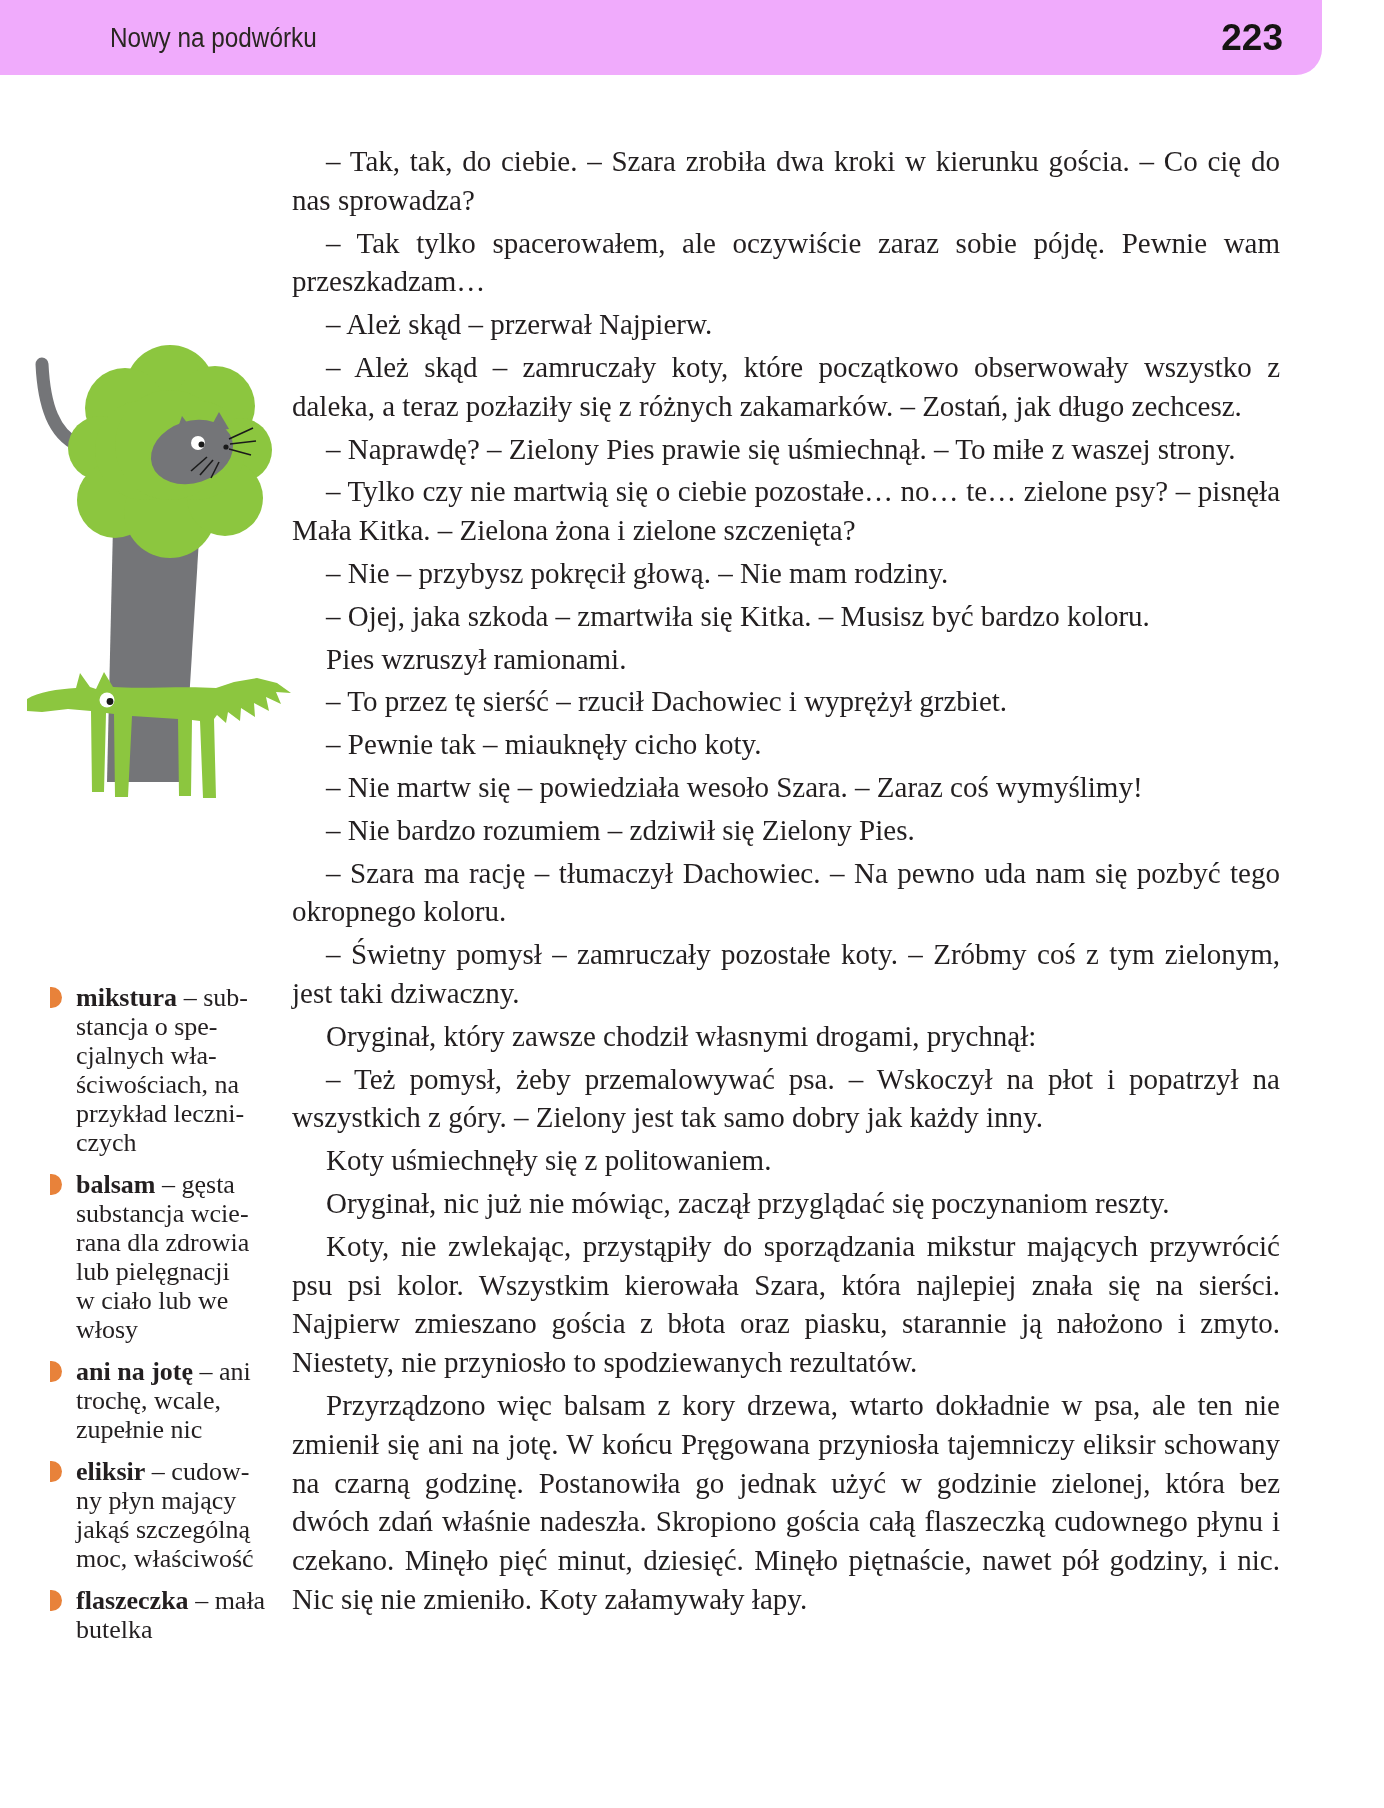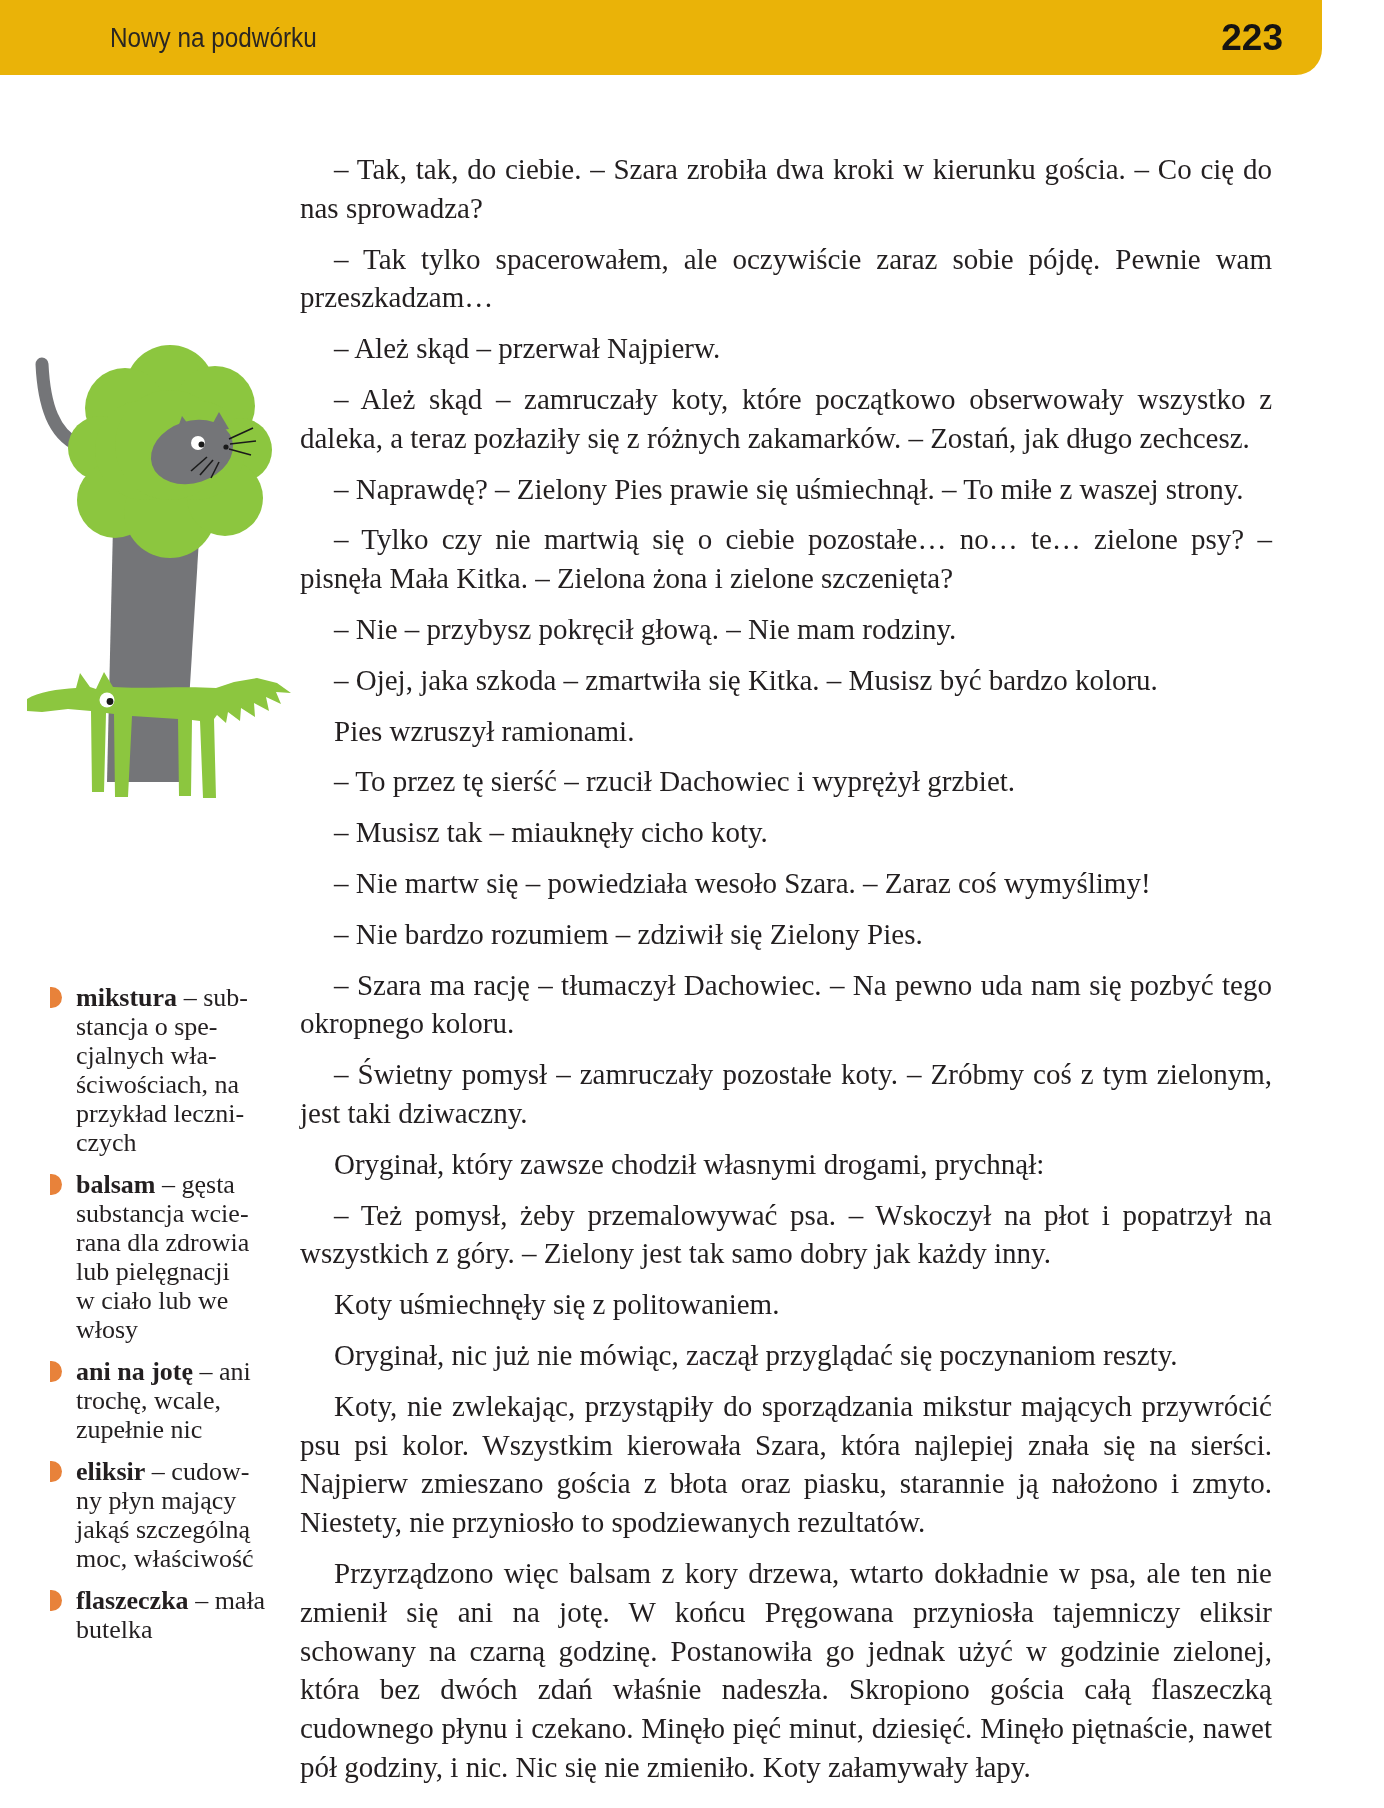--- a/index.html
+++ b/index.html
@@ -8,21 +8,21 @@
     width:1384px;height:1808px;
     background:#ffffff;
     font-family:"Liberation Serif", serif;
     color:#231f20;
     overflow:hidden;
   }
   
   .topbar{
     position:absolute;left:0;top:0;
     width:1322px;height:75px;
-    background:#eab308;
+    background:#f0abfc;
     border-radius:0 0 26px 0;
   }
   .topbar .title{
     position:absolute;left:110px;top:50%;
     transform:translateY(-50%) scaleX(0.9);
     transform-origin:left center;
     font-family:"Liberation Sans", sans-serif;
     font-size:27px;font-weight:400;
     color:#2a2622;white-space:nowrap;
   }
@@ -32,21 +32,21 @@
     font-family:"Liberation Sans", sans-serif;
     font-size:37px;font-weight:700;
     color:#161412;
   }
   
   .story{
     position:absolute;left:288px;top:138px;width:996px;
     font-size:29px;line-height:38.8px;
     text-align:justify;
   }
-  .story p{margin:12px;text-indent:34px;}
+  .story p{margin:4px;text-indent:34px;}
   
   .glossary{
     position:absolute;left:50px;top:975px;width:242px;
   }
   .gitem{
     position:relative;
     padding-left:26px;
     margin:8px 0 13px 0;
     font-size:26px;line-height:29px;
   }
@@ -138,21 +138,21 @@
   <p>– Tak, tak, do ciebie. – Szara zrobiła dwa kroki w kierunku gościa. – Co cię do nas sprowadza?</p>
   <p>– Tak tylko spacerowałem, ale oczywiście zaraz sobie pójdę. Pewnie wam przeszkadzam…</p>
   <p>– Ależ skąd – przerwał Najpierw.</p>
   <p>– Ależ skąd – zamruczały koty, które początkowo obserwowały wszystko z daleka, a teraz pozłaziły się z różnych zakamarków. – Zostań, jak długo zechcesz.</p>
   <p>– Naprawdę? – Zielony Pies prawie się uśmiechnął. – To miłe z waszej strony.</p>
   <p>– Tylko czy nie martwią się o ciebie pozostałe… no… te… zielone psy? – pisnęła Mała Kitka. – Zielona żona i zielone szczenięta?</p>
   <p>– Nie – przybysz pokręcił głową. – Nie mam rodziny.</p>
   <p>– Ojej, jaka szkoda – zmartwiła się Kitka. – Musisz być bardzo koloru.</p>
   <p>Pies wzruszył ramionami.</p>
   <p>– To przez tę sierść – rzucił Dachowiec i wyprężył grzbiet.</p>
-  <p>– Musisz tak – miauknęły cicho koty.</p>
+  <p>– Pewnie tak – miauknęły cicho koty.</p>
   <p>– Nie martw się – powiedziała wesoło Szara. – Zaraz coś wymyślimy!</p>
   <p>– Nie bardzo rozumiem – zdziwił się Zielony Pies.</p>
   <p>– Szara ma rację – tłumaczył Dachowiec. – Na pewno uda nam się pozbyć tego okropnego koloru.</p>
   <p>– Świetny pomysł – zamruczały pozostałe koty. – Zróbmy coś z tym zielonym, jest taki dziwaczny.</p>
   <p>Oryginał, który zawsze chodził własnymi drogami, prychnął:</p>
   <p>– Też pomysł, żeby przemalowywać psa. – Wskoczył na płot i popatrzył na wszystkich z góry. – Zielony jest tak samo dobry jak każdy inny.</p>
   <p>Koty uśmiechnęły się z politowaniem.</p>
   <p>Oryginał, nic już nie mówiąc, zaczął przyglądać się poczynaniom reszty.</p>
   <p>Koty, nie zwlekając, przystąpiły do sporządzania mikstur mających przywrócić psu psi kolor. Wszystkim kierowała Szara, która najlepiej znała się na sierści. Najpierw zmieszano gościa z błota oraz piasku, starannie ją nałożono i zmyto. Niestety, nie przyniosło to spodziewanych rezultatów.</p>
   <p>Przyrządzono więc balsam z kory drzewa, wtarto dokładnie w psa, ale ten nie zmienił się ani na jotę. W końcu Pręgowana przyniosła tajemniczy eliksir schowany na czarną godzinę. Postanowiła go jednak użyć w godzinie zielonej, która bez dwóch zdań właśnie nadeszła. Skropiono gościa całą flaszeczką cudownego płynu i czekano. Minęło pięć minut, dziesięć. Minęło piętnaście, nawet pół godziny, i nic. Nic się nie zmieniło. Koty załamywały łapy.</p>

